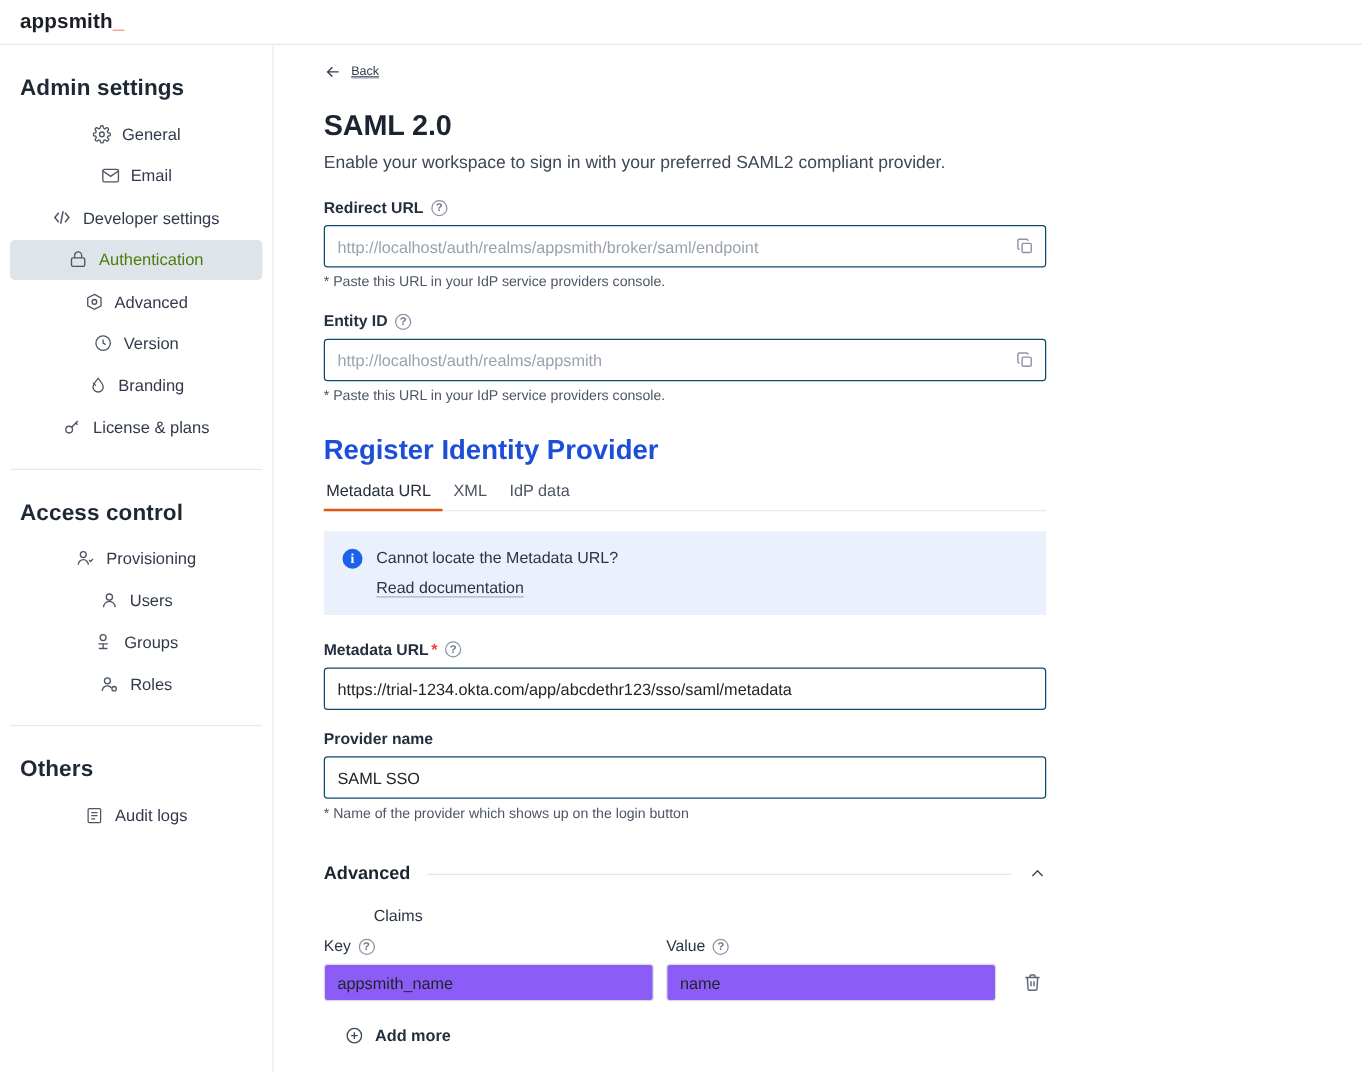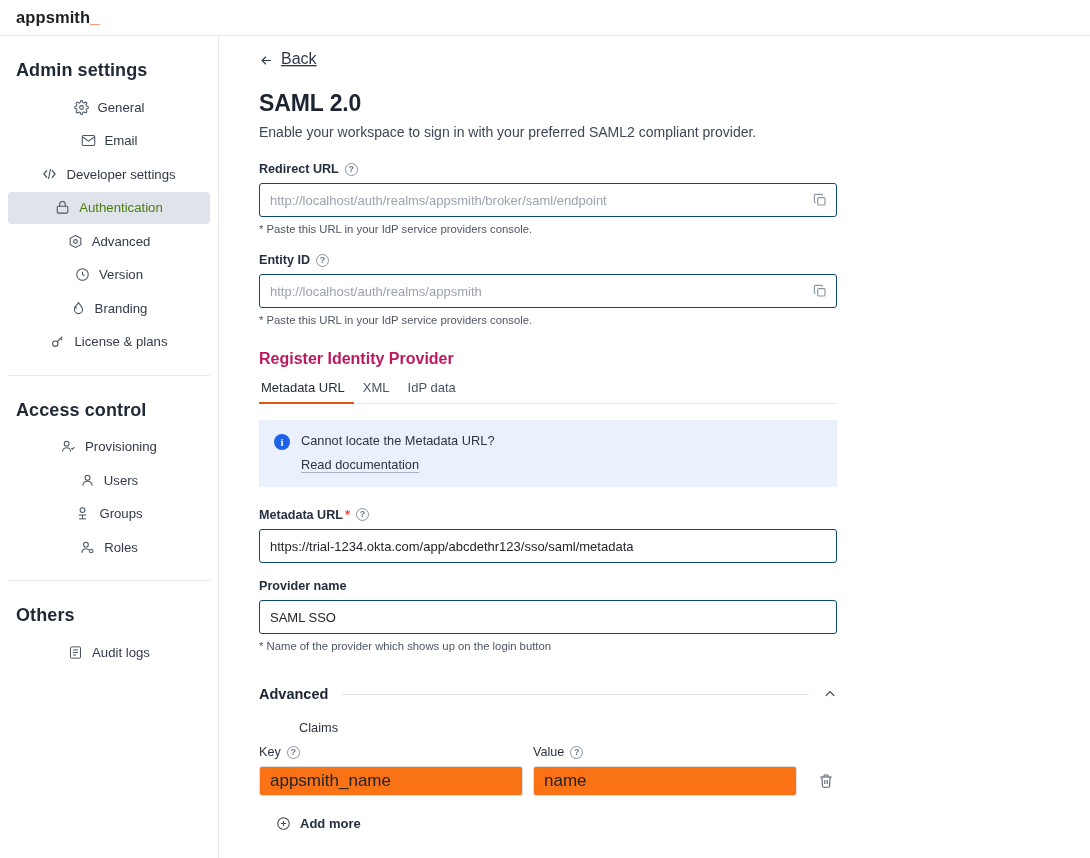--- a/index.html
+++ b/index.html
@@ -82,22 +82,22 @@
   
   .main {
     flex: 1;
     padding: 0 0 0 40px;
     overflow: hidden;
     position: relative;
   }
   .content { width: 578px; padding-top: 14px; }
 
   .back {
-    display: inline-flex; align-items: flex-end; gap: 7px;
-    font-size: 16px; color: #31394a; cursor: pointer;
+    display: inline-flex; align-items: center; gap: 7px;
+    font-size: 10px; color: #31394a; cursor: pointer;
     margin-bottom: 22px;
     text-decoration: underline;
   }
   .back .lbl { text-decoration: underline; text-underline-offset: 2px; text-decoration-color: #b6bcc7;}
   .back svg { display:block; }
 
   h1.page-title {
     font-size: 23px;
     font-weight: 700;
     margin: 0 0 7px 0;
@@ -142,21 +142,21 @@
   .inp::placeholder { color: #9aa2af; }
   .copy-btn {
     position: absolute; right: 9px; top: 9px;
     width: 16px; height: 16px; cursor: pointer; color: #8b94a3;
   }
   .hint {
     font-size: 11.3px; color: #4d5666; margin: 6px 0 18px 0;
   }
 
   h2.section-title {
-    font-size: 16px; font-weight: 700; color: #be185d;
+    font-size: 22px; font-weight: 700; color: #1d4ed8;
     margin: 24px 0 12px 0;
   }
 
   .tabs {
     display: flex; gap: 0;
     border-bottom: 1px solid #e7e9ee;
     margin-bottom: 16px;
     width: 578px;
   }
   .tab {
@@ -203,22 +203,22 @@
   .adv-header .rule { flex: 1; height: 1px; background: #e1e4ea; }
   .adv-header .chev { width: 14px; height: 14px; color: #3c4757; flex: 0 0 14px; }
 
   .claims-title { font-size: 12.8px; color: #2b3543; margin-bottom: 10px; margin-left: 40px; }
   .kv-labels { display: flex; margin-bottom: 7px; }
   .kv-labels .cell { display: flex; align-items: center; gap: 6px; font-size: 12.6px; color: #2b3543; }
   .kv-labels .cell:first-child { width: 274px; }
   .kv-row { display: flex; align-items: center; gap: 0; }
   .kv-row .kin {
     width: 264px; height: 30px; border: 1px solid #d8dde5; border-radius: 3px;
-    font-size: 17px; color: #21242a; padding: 0 10px; font-family: "Liberation Sans", sans-serif;
-    outline: none; background: #f97316;
+    font-size: 13px; color: #21242a; padding: 0 10px; font-family: "Liberation Sans", sans-serif;
+    outline: none; background: #8b5cf6;
   }
   .kv-row .spacer { width: 10px; }
   .kv-row .trash { margin-left: 21px; width: 16px; height: 16px; color: #5b6472; cursor: pointer; }
   .add-more {
     display: inline-flex; align-items: center; gap: 9px;
     margin: 20px 0 0 17px; cursor: pointer;
     font-size: 13px; font-weight: 700; color: #24303f;
   }
   .add-more .plus { width: 15px; height: 15px; color: #3c4757; }
   svg { display: block; }

